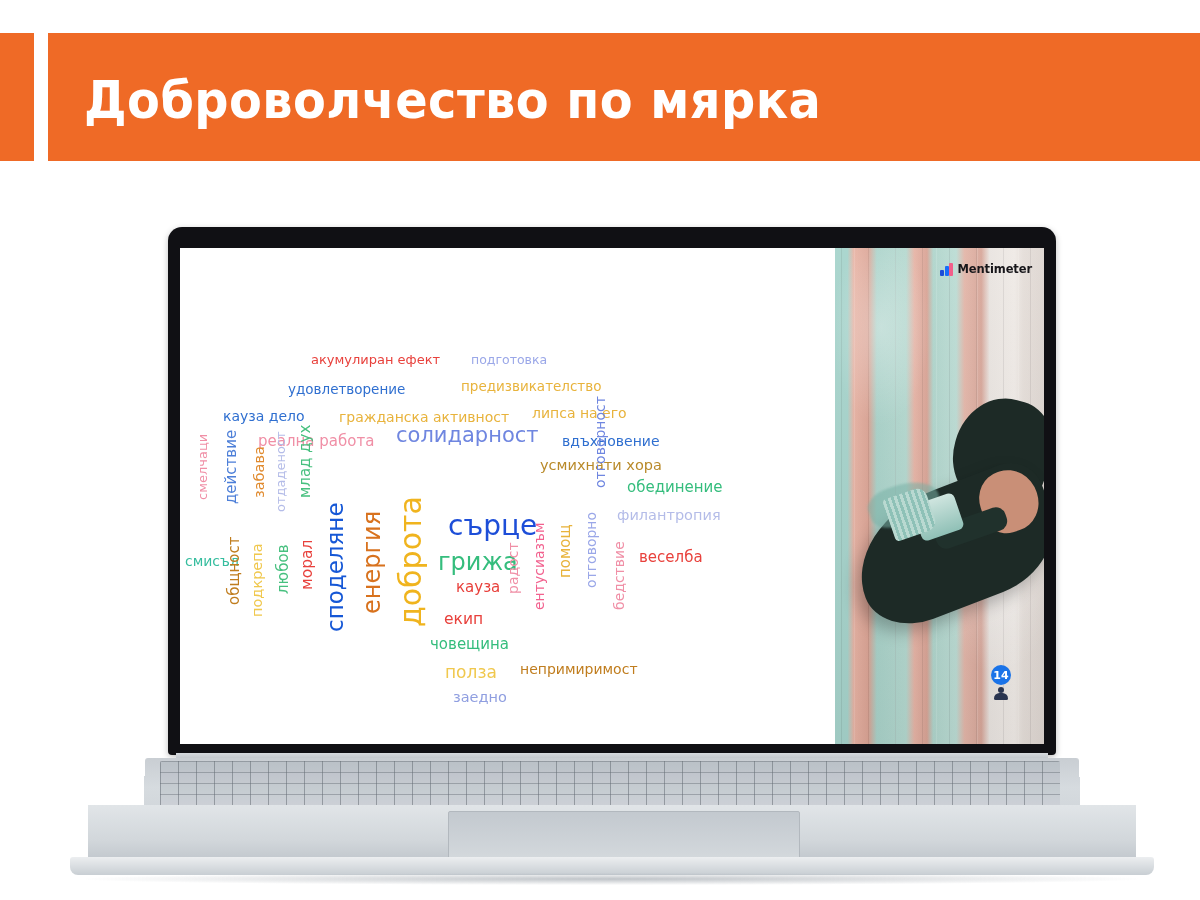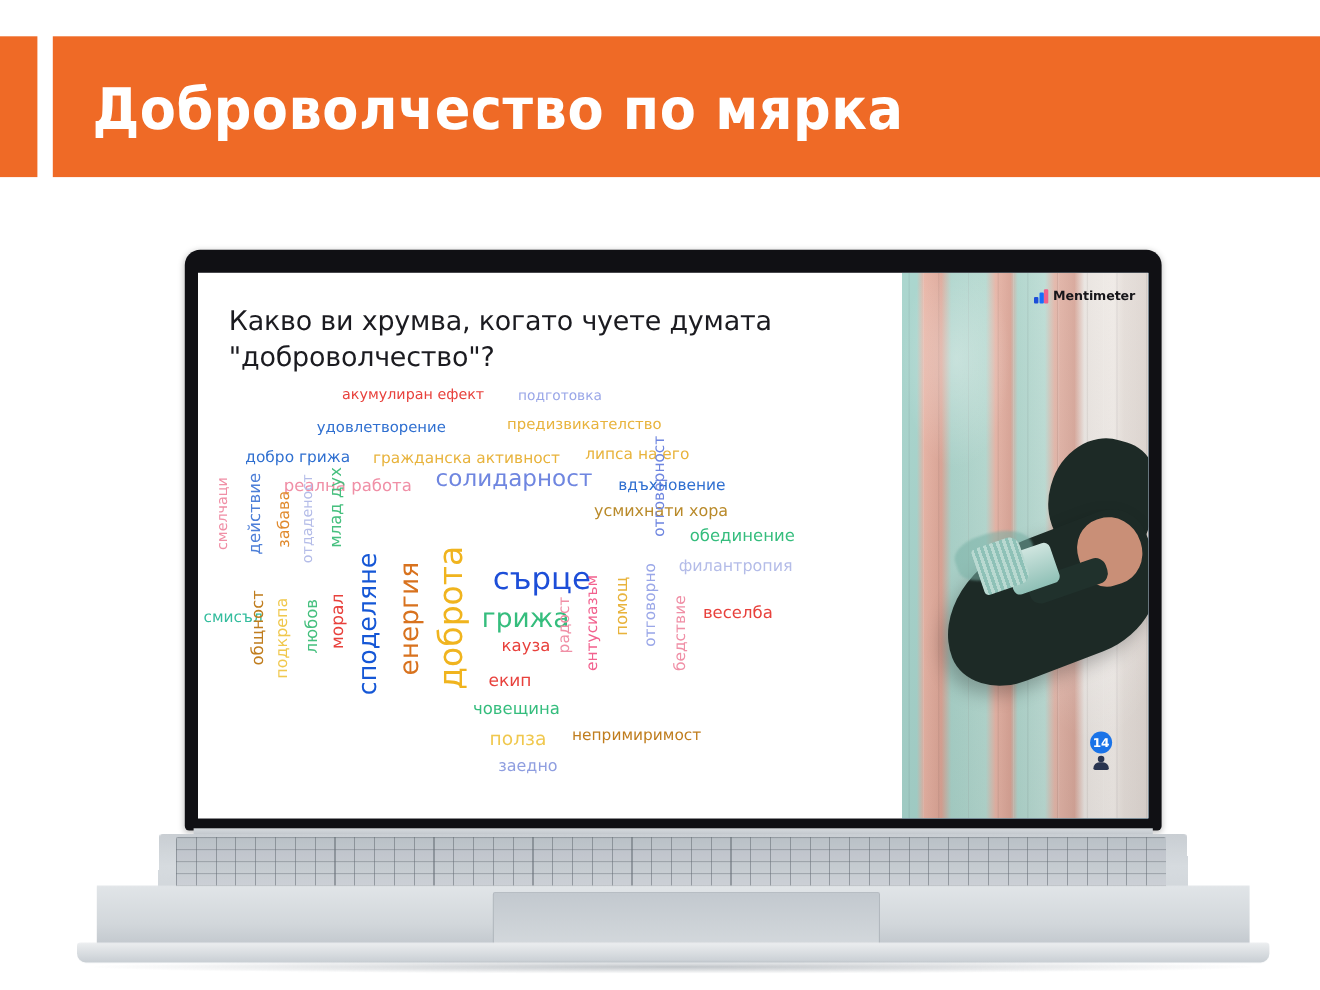--- a/index.html
+++ b/index.html
@@ -61,22 +61,21 @@
     line-height:33px;
     font-family:"DejaVu Sans", sans-serif;
     font-weight:400;
     letter-spacing:-0.2px;
   }
 
   
   #slide-photo{
     position:absolute;right:0;top:0;width:209px;height:100%;
     overflow:hidden;
-    background:#0369a1;
-    padding-left:15px;
+    background:#ec4899;
   }
   .photo-layer{position:absolute;inset:0;}
   #photo-base{
     background:
       linear-gradient(90deg,
         #a7d4cc 0%, #a7d4cc 6%,
         #e8b3a4 9%, #dba495 16%,
         #a9d2c9 20%, #b4d8cf 34%,
         #e6b4a6 38%, #d9a496 44%,
         #b0d5cc 47%, #bcdcd4 58%,
@@ -245,28 +244,27 @@
 <div id="banner-main"></div>
 <div id="banner-title">Доброволчество по мярка</div>
 
 <div id="laptop">
 
   <div id="laptop-lid">
     <div id="laptop-screen">
 
       <div id="slide">
 
-        <div id="slide-question">Какво ви хрумва, когато чуете думата "доброволчество"?</div>
 
         <div id="wordcloud">
             <span class="w" style="left: 131px; top: 1px; font-size: 13px; color: rgb(232, 65, 60);">акумулиран ефект</span>
             <span class="w" style="left: 291px; top: 2px; font-size: 12.5px; color: rgb(154, 167, 232);">подготовка</span>
             <span class="w" style="left: 108px; top: 31px; font-size: 13.5px; color: rgb(47, 111, 208);">удовлетворение</span>
             <span class="w" style="left: 281px; top: 28px; font-size: 13.5px; color: rgb(232, 179, 60);">предизвикателство</span>
-            <span class="w" style="left: 43px; top: 57px; font-size: 14px; color: rgb(47, 111, 208);">добро грижа</span>
+            <span class="w" style="left: 43px; top: 57px; font-size: 14px; color: rgb(47, 111, 208);">кауза дело</span>
             <span class="w" style="left: 159px; top: 58px; font-size: 14px; color: rgb(232, 179, 60);">гражданска активност</span>
             <span class="w" style="left: 352px; top: 54px; font-size: 14px; color: rgb(232, 179, 60);">липса на его</span>
             <span class="w" style="left: 78px; top: 82px; font-size: 15px; color: rgb(240, 143, 166);">реална работа</span>
             <span class="w" style="left: 216px; top: 73px; font-size: 21px; color: rgb(111, 134, 224);">солидарност</span>
             <span class="w" style="left: 382px; top: 82px; font-size: 14px; color: rgb(47, 111, 208);">вдъхновение</span>
             <span class="w vert" style="left: 16px; top: 148px; font-size: 13px; color: rgb(240, 143, 166); transform: rotate(-90deg);">смелчаци</span>
             <span class="w vert" style="left: 44px; top: 152px; font-size: 15px; color: rgb(77, 127, 216); transform: rotate(-90deg);">действие</span>
             <span class="w vert" style="left: 72px; top: 146px; font-size: 14.5px; color: rgb(224, 138, 46); transform: rotate(-90deg);">забава</span>
             <span class="w vert" style="left: 94px; top: 160px; font-size: 13px; color: rgb(180, 188, 232); transform: rotate(-90deg);">отдаденост</span>
             <span class="w vert" style="left: 118px; top: 146px; font-size: 15px; color: rgb(71, 192, 127); transform: rotate(-90deg);">млад дух</span>

